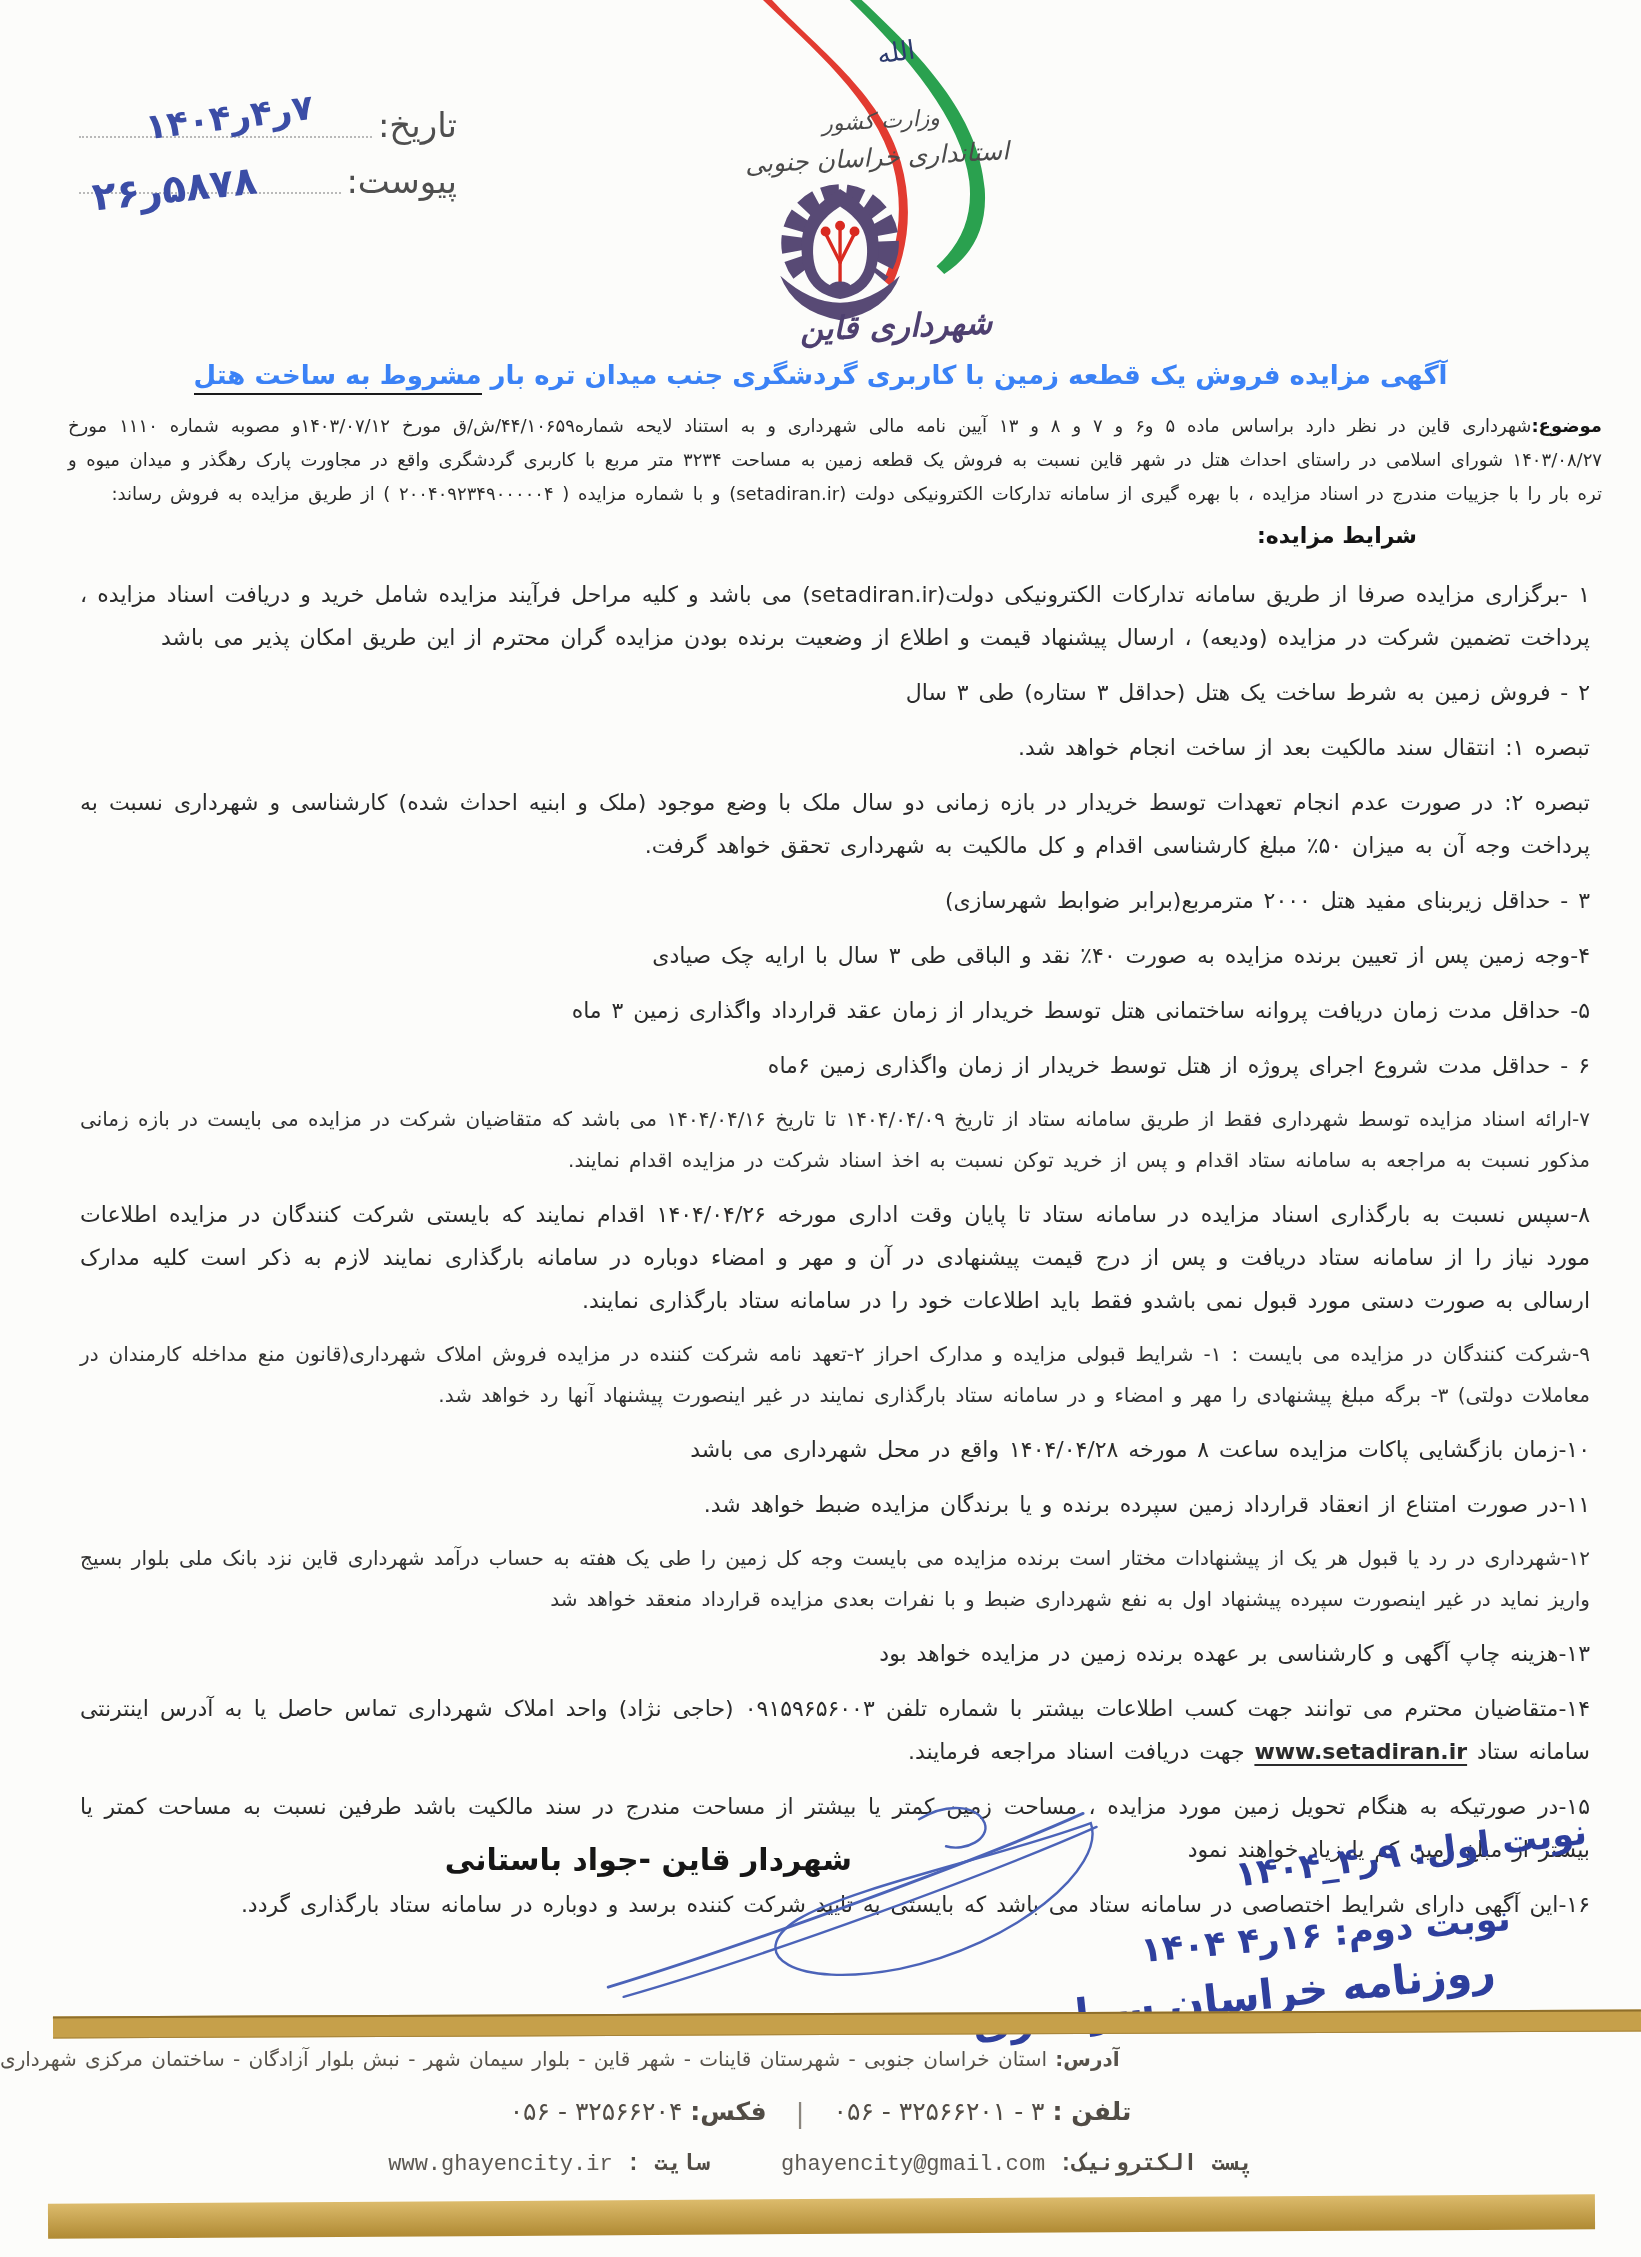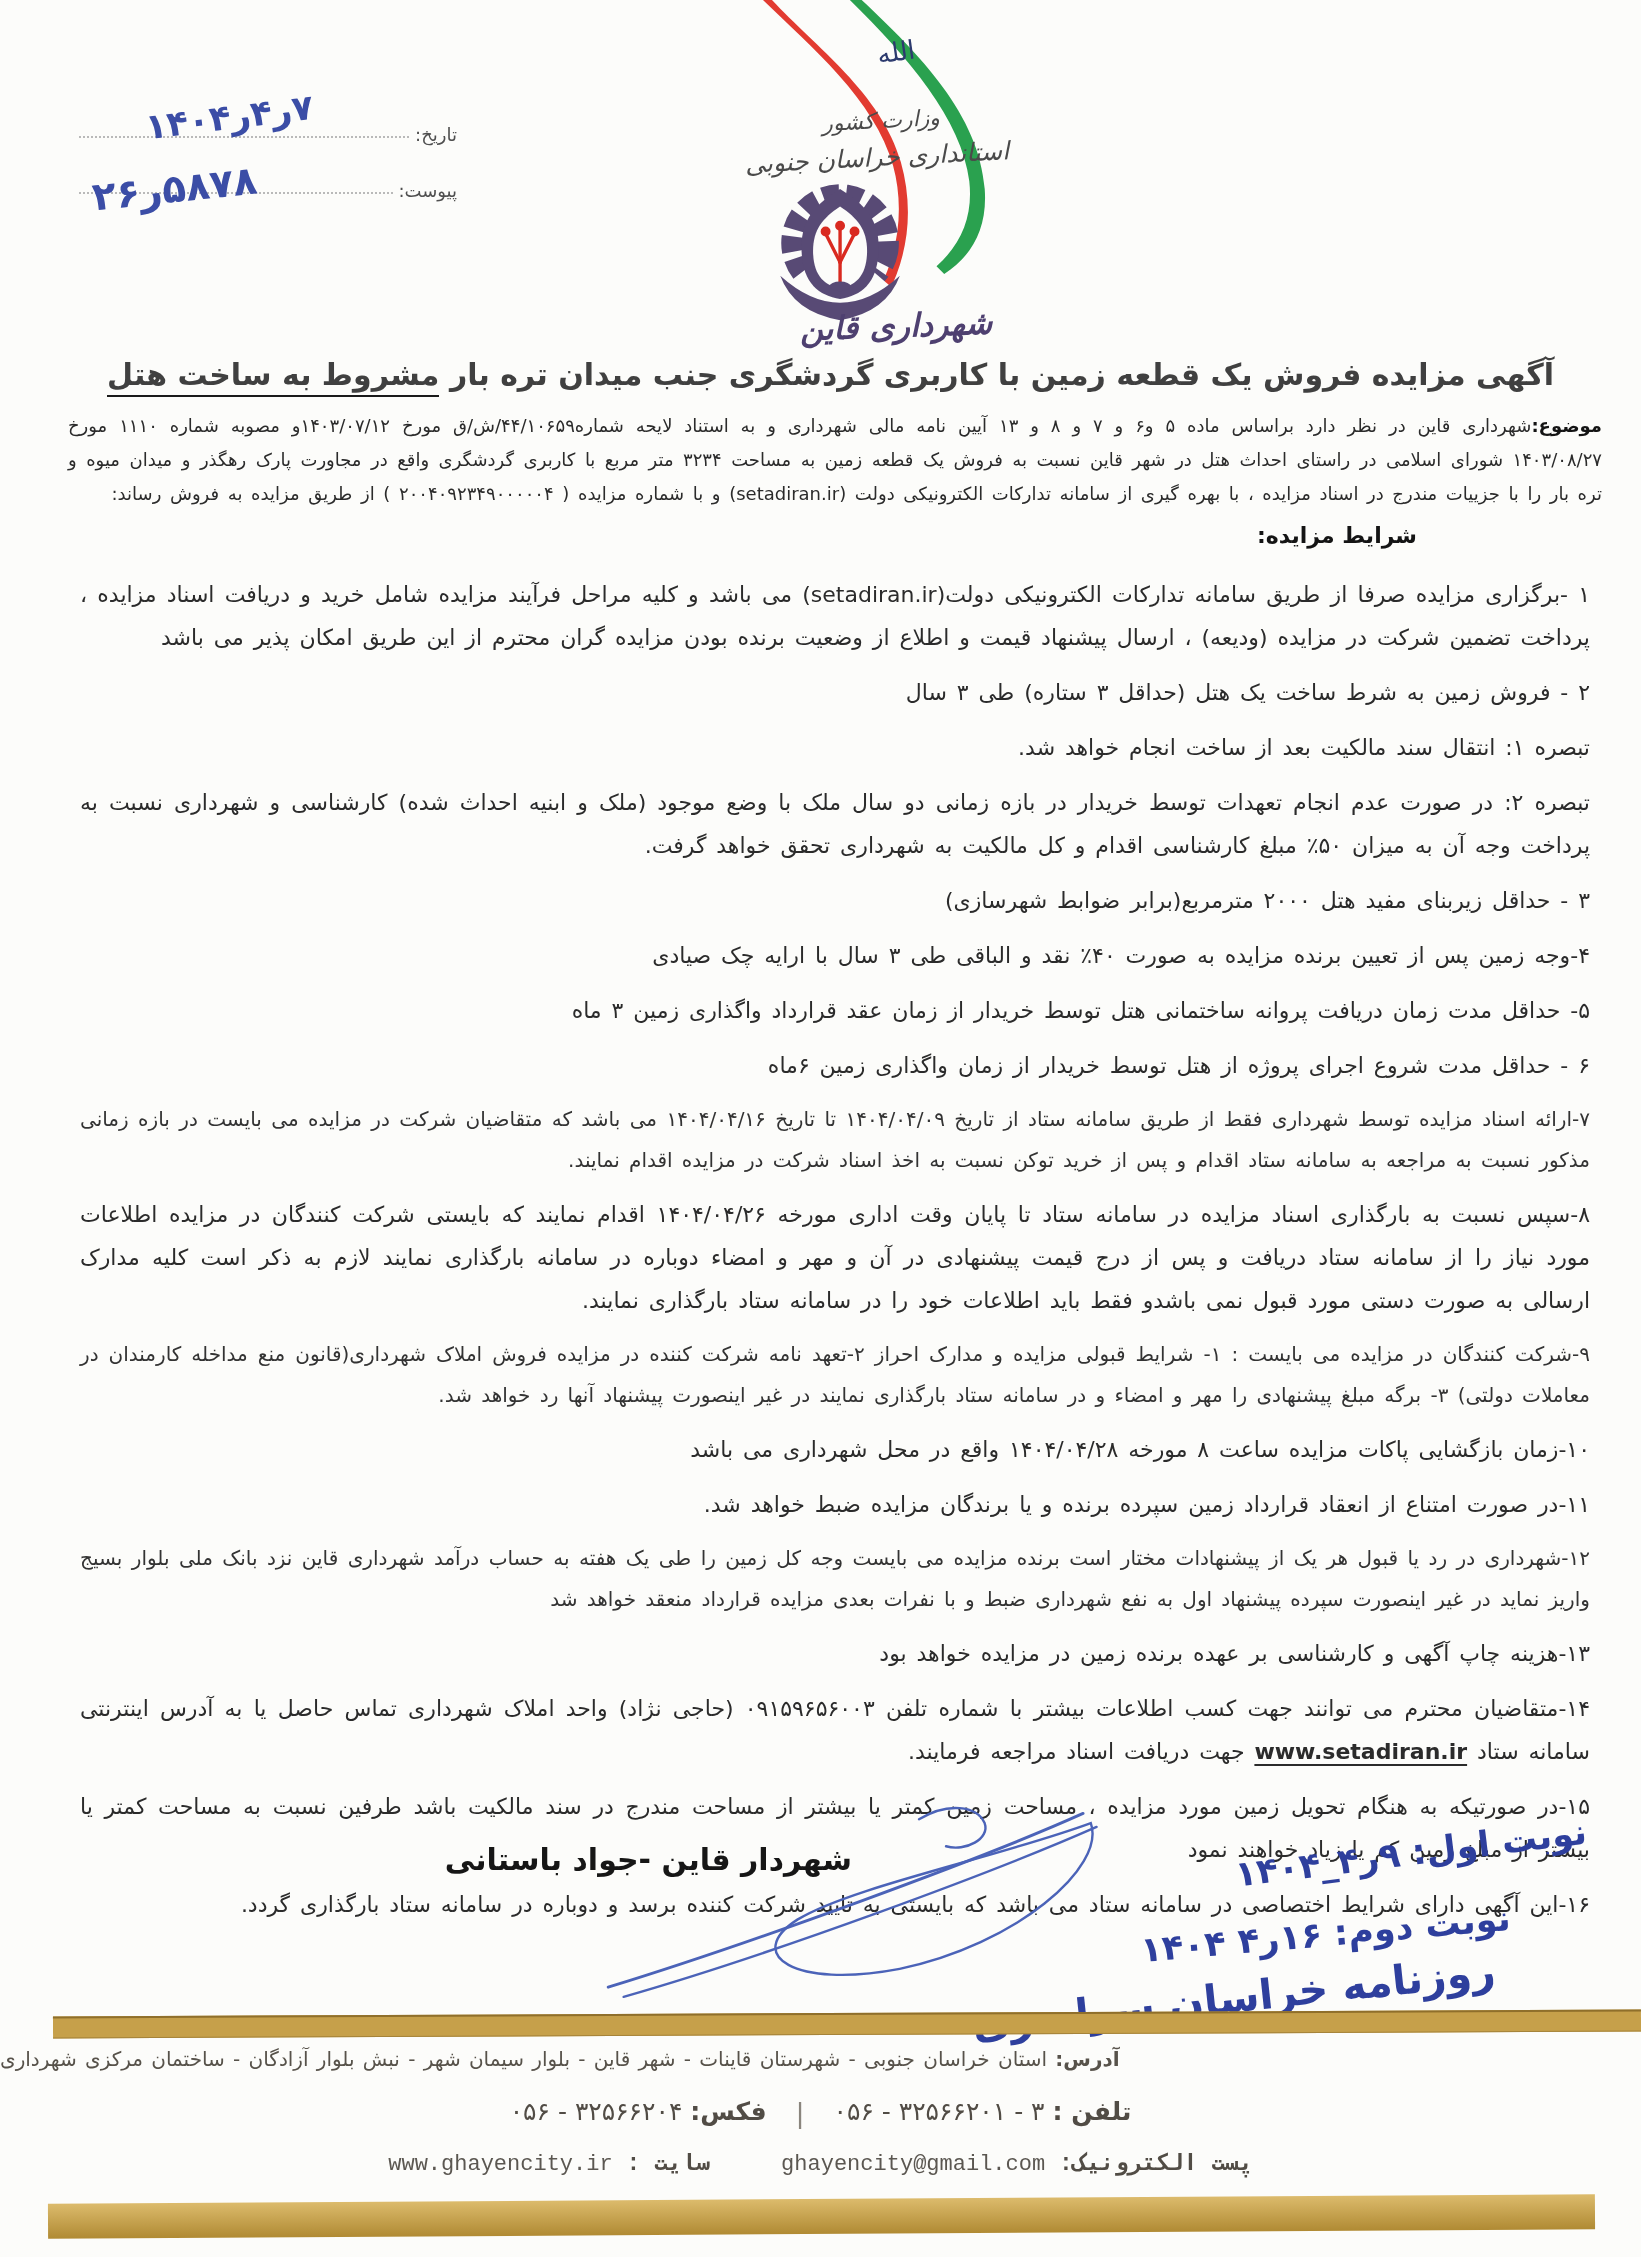--- a/index.html
+++ b/index.html
@@ -9,36 +9,36 @@
     margin:0 auto;
     background:#fcfcfa;
     font-family:"DejaVu Sans",sans-serif;
     direction:rtl;
     overflow:hidden;
     color:#2b2b2b;
   }
   
   .hfields{position:absolute;left:79px;top:89px;width:378px;}
   .hf-row{display:flex;align-items:flex-end;height:56px;direction:rtl;}
-  .hf-label{font-size:18px;color:#4f4f4f;white-space:nowrap;padding-left:5.8px;}
+  .hf-label{font-size:34px;color:#4f4f4f;white-space:nowrap;padding-left:5.8px;}
   .hf-dots{flex:1;border-bottom:2.9px dotted #b9b9b9;margin-bottom:6.8px;height:1px;}
   .hw{position:absolute;color:#3b4da6;font-size:35px;font-weight:bold;white-space:nowrap;}
   .hw-date{left:145px;top:97px;transform:rotate(-7deg);}
   .hw-number{left:92px;top:166px;transform:rotate(-6deg);font-size:39px;}
   
   .logo-box{position:absolute;left:666px;top:0;width:406px;height:352px;}
   .logo-box svg{position:absolute;left:0;top:0;}
   .logo-text{position:absolute;width:100%;text-align:center;color:#4a4a4a;}
   .lt-ministry{top:108px;left:11.6px;font-size:22px;transform:rotate(-3deg);font-style:italic;}
   .lt-gov{top:143px;left:7.7px;font-size:25px;transform:rotate(-3deg);font-style:italic;}
   .lt-muni{top:307px;left:27px;font-size:32px;font-weight:bold;color:#4e4070;transform:rotate(-2deg);font-style:italic;}
   .lt-allah{position:absolute;top:37px;left:201px;width:58px;text-align:center;font-size:26px;color:#2c3a6e;transform:rotate(-8deg);}
   
-  .title{position:absolute;top:353px;left:87px;right:87px;text-align:right;
-    font-size:30px;font-weight:bold;color:#404040;line-height:44px;}
+  .title{position:absolute;top:353px;left:87px;right:87px;text-align:center;
+    font-size:26px;font-weight:bold;color:#3b82f6;line-height:44px;}
   .title .u{border-bottom:2.9px solid #1a1a1a;padding-bottom:2.9px;}
   
   .body{position:absolute;top:409px;right:39px;left:68px;text-align:justify;}
   .subject{font-size:18px;line-height:34px;word-spacing:2.9px;}
   .subject b{font-weight:bold;color:#141414;}
   .cond-heading{font-size:22px;font-weight:bold;line-height:50px;padding-right:185px;color:#141414;}
   .cond-item{font-size:22px;line-height:43px;word-spacing:2.9px;margin:12px;}
   .cond-item.small{font-size:20px;line-height:41px;color:#333;}
   .cond-item .link{font-weight:bold;text-decoration:underline;text-underline-offset:4.8px;}
   

